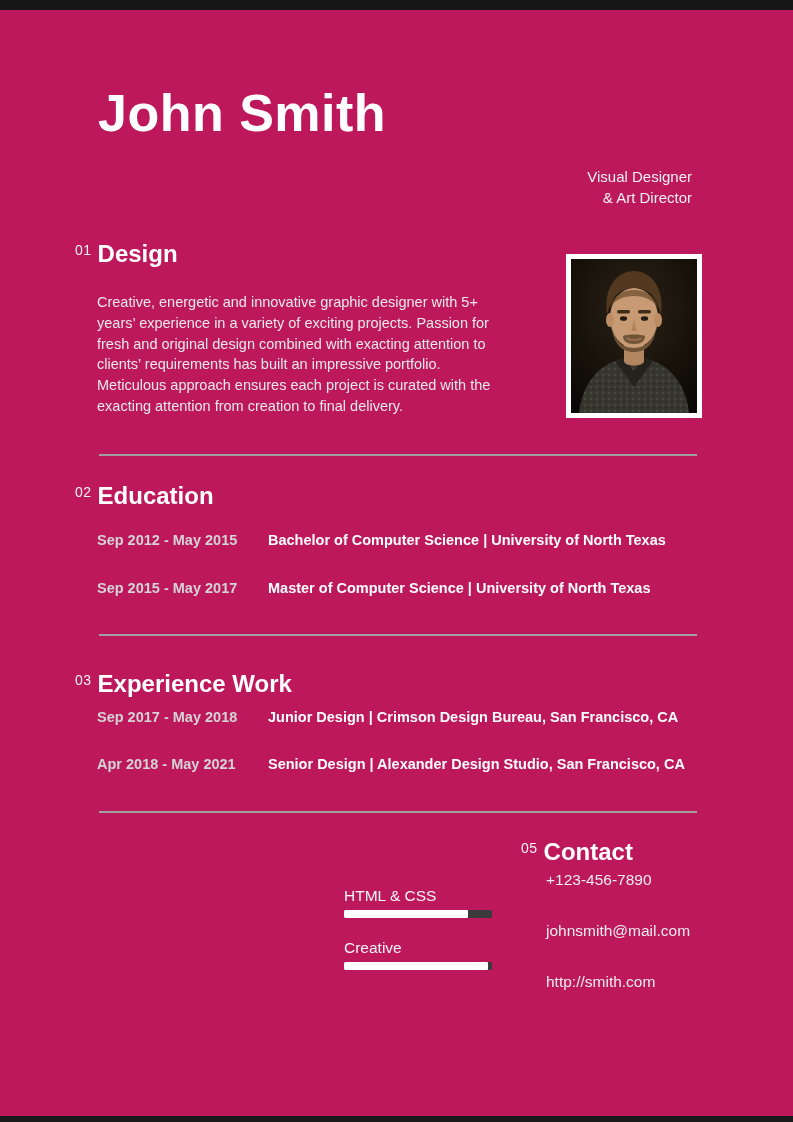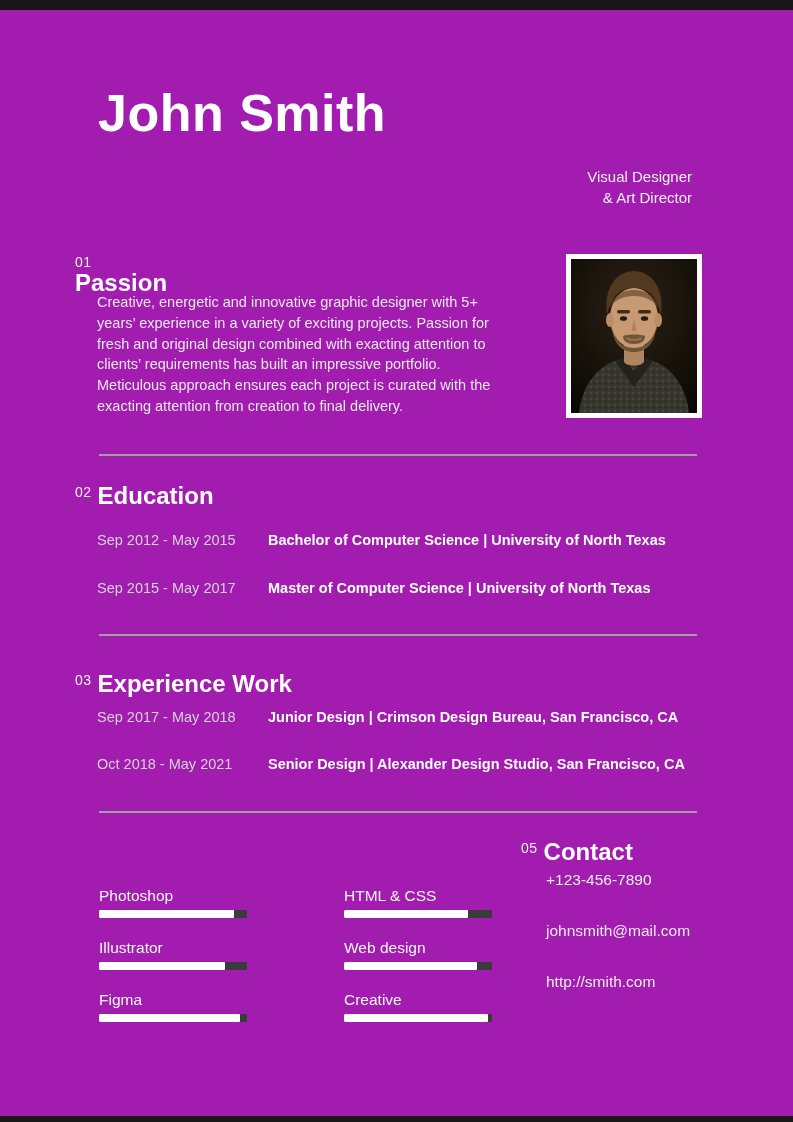--- a/index.html
+++ b/index.html
@@ -1,19 +1,19 @@
 <!DOCTYPE html>
 <html><head>
 <meta charset="utf-8">
 <style>
   * { margin:0; padding:0; box-sizing:border-box; }
   html,body { background:#101010; }
   .page {
     position:relative; width:793px; height:1122px;
-    background:#a21caf; overflow:hidden;
+    background:#be185d; overflow:hidden;
     font-family:"Liberation Sans", sans-serif; color:#fff;
   }
   .edge-top    { position:absolute; left:0; top:0; width:793px; height:10px; background:#171717; }
   .edge-bottom { position:absolute; left:0; bottom:0; width:793px; height:6px; background:#191919; }
 
   
   .name { position:absolute; left:98px; top:86px; font-size:52px; line-height:54px;
           font-weight:700; letter-spacing:0.5px; color:#ffffff; white-space:nowrap; }
   .role { position:absolute; left:98px; top:150px; font-size:26px; line-height:30px;
           font-weight:400; color:#f3f3f3; white-space:nowrap; }
@@ -35,21 +35,21 @@
   .photo-frame { position:absolute; left:566px; top:254px; width:136px; height:164px;
                  background:#ffffff; padding:5px; }
   .photo-frame svg { display:block; width:126px; height:154px; }
 
   
   .divider { position:absolute; left:99px; width:598px; height:2px; background:#a0a0a0; }
   .div-1 { top:454px; } .div-2 { top:634px; } .div-3 { top:811px; }
 
   
   .row { position:absolute; left:97px; display:flex; font-size:14.5px; line-height:19px; }
-  .row .dates  { width:171px; flex:none; color:#d4d4d4; font-weight:400; white-space:nowrap; }
+  .row .dates  { width:171px; flex:none; color:#d4d4d4; font-weight:700; white-space:nowrap; }
   .row .detail { color:#fdfdfd; font-weight:700; white-space:nowrap; }
 
   
   .skill-col { position:absolute; top:887px; width:160px; }
   .skill-col-1 { left:99px; } .skill-col-2 { left:306px;margin-left:38px; }
   .skill { margin-bottom:21px; }
   .skill-label { font-size:15.5px; line-height:18px; color:#f5f5f5; margin-bottom:5px; white-space:nowrap; }
   .skill-track { width:148px; height:8px; background:#3b3b3b; border-radius:1px; overflow:hidden; }
   .skill-fill  { height:8px; background:#ffffff; border-radius:1px; }
 
@@ -63,23 +63,23 @@
 <div class="page">
   <div class="edge-top"></div>
   <div class="edge-bottom"></div>
 
   <div class="name">John Smith</div>
   <div class="tagline">
     <div>Visual Designer</div>
     <div>&amp; Art Director</div>
   </div>
 
-  <div class="sec-head" style="left:75px; top:252px;flex-direction:column;">
+  <div class="sec-head" style="left:75px; top:240px;">
     <span class="sec-num">01</span>
-    <span class="sec-title">Passion</span>
+    <span class="sec-title">Design</span>
   </div>
   <div class="profile-body">
     <div>Creative, energetic and innovative graphic designer with 5+</div>
     <div>years’ experience in a variety of exciting projects. Passion for</div>
     <div>fresh and original design combined with exacting attention to</div>
     <div>clients’ requirements has built an impressive portfolio.</div>
     <div>Meticulous approach ensures each project is curated with the</div>
     <div>exacting attention from creation to final delivery.</div>
   </div>
 
@@ -146,57 +146,31 @@
 
   <div class="sec-head" style="left:75px; top:670px;">
     <span class="sec-num">03</span>
     <span class="sec-title">Experience Work</span>
   </div>
   <div class="row" style="top:708px;">
     <span class="dates">Sep 2017 - May 2018</span>
     <span class="detail">Junior Design | Crimson Design Bureau, San Francisco, CA</span>
   </div>
   <div class="row" style="top:755px;">
-    <span class="dates">Oct 2018 - May 2021</span>
+    <span class="dates">Apr 2018 - May 2021</span>
     <span class="detail">Senior Design | Alexander Design Studio, San Francisco, CA</span>
   </div>
 
   <div class="divider div-3"></div>
 
-  <div class="skill-col skill-col-1">
-    <div class="skill">
-      <div class="skill-label">Photoshop</div>
-      <div class="skill-track">
-        <div class="skill-fill" style="width: 91%;"></div>
-      </div>
-    </div>
-    <div class="skill">
-      <div class="skill-label">Illustrator</div>
-      <div class="skill-track">
-        <div class="skill-fill" style="width: 85%;"></div>
-      </div>
-    </div>
-    <div class="skill">
-      <div class="skill-label">Figma</div>
-      <div class="skill-track">
-        <div class="skill-fill" style="width: 95%;"></div>
-      </div>
-    </div>
-  </div>
   <div class="skill-col skill-col-2">
     <div class="skill">
       <div class="skill-label">HTML &amp; CSS</div>
       <div class="skill-track">
         <div class="skill-fill" style="width: 84%;"></div>
-      </div>
-    </div>
-    <div class="skill">
-      <div class="skill-label">Web design</div>
-      <div class="skill-track">
-        <div class="skill-fill" style="width: 90%;"></div>
       </div>
     </div>
     <div class="skill">
       <div class="skill-label">Creative</div>
       <div class="skill-track">
         <div class="skill-fill" style="width: 97%;"></div>
       </div>
     </div>
   </div>
 

